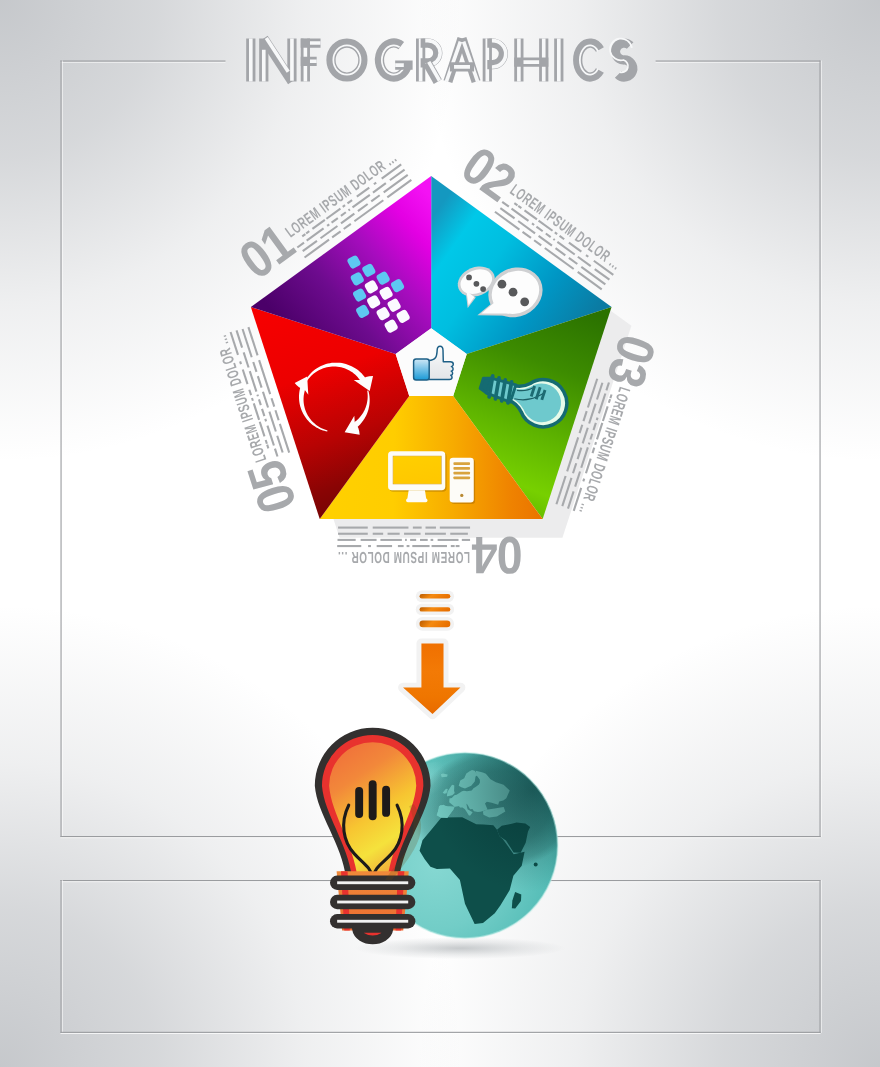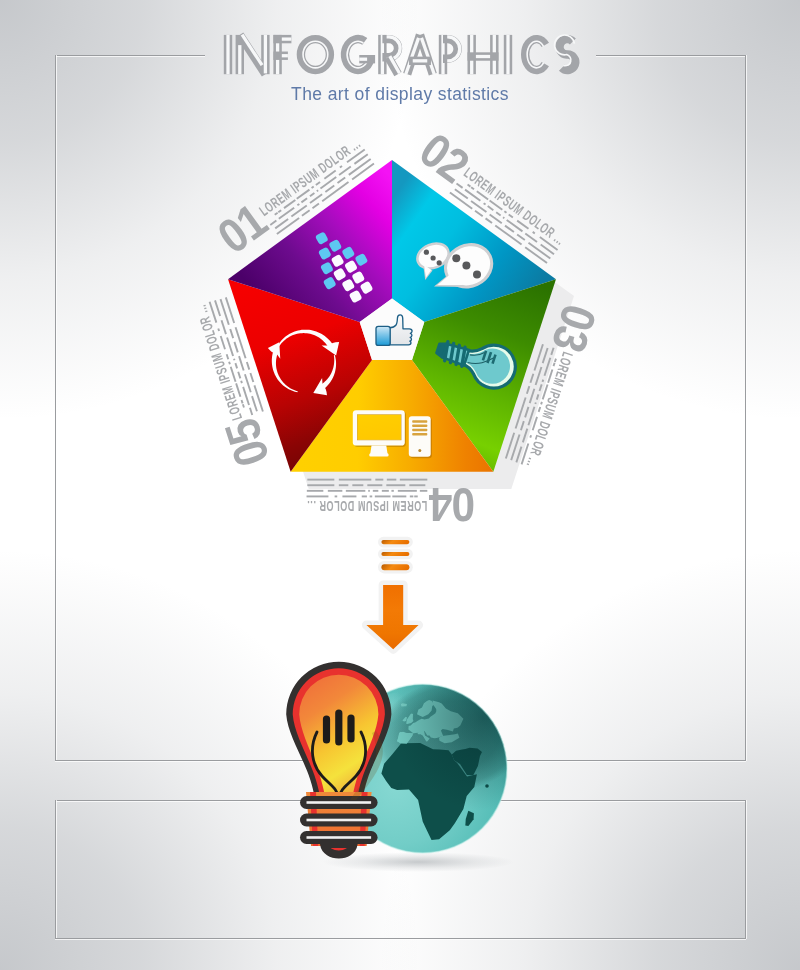--- a/index.html
+++ b/index.html
@@ -93,21 +93,20 @@
           <line x1="254.1" y1="26.515000000000008" x2="268.3" y2="26.515000000000008" stroke="#f7f8f9" stroke-width="3.3"></line>
           <line x1="286.2" y1="4.9" x2="286.2" y2="44.2" stroke="#a3a5a9" stroke-width="8.4"></line>
           <line x1="286.2" y1="4.9" x2="286.2" y2="44.2" stroke="#f7f8f9" stroke-width="3.3"></line>
           <path d="M 323.54 14.970999999999998 A 11.3 15.450000000000003 0 1 0 323.54 34.129000000000005" fill="none" stroke="#a3a5a9" stroke-width="8.4" stroke-linecap="butt"></path>
           <path d="M 321.82 16.57 A 9.15 13.300000000000002 0 1 0 321.82 32.53" fill="none" stroke="#f7f8f9" stroke-width="1.6" stroke-linecap="butt"></path>
           <path d="M 351.06 11.417500000000002 A 7.8 7.725000000000001 0 1 0 344.976 24.550000000000004 A 7.8 7.725000000000001 0 1 1 340.14000000000004 37.6825" fill="none" stroke="#a3a5a9" stroke-width="8.4" stroke-linecap="butt"></path>
           <path d="M 352.565 13.567500000000003 A 9.95 9.875000000000002 0 1 0 344.976 24.550000000000004 A 5.65 5.575000000000001 0 1 1 341.64500000000004 35.5325" fill="none" stroke="#f7f8f9" stroke-width="1.6" stroke-linecap="butt"></path>
         </g>
       </svg>
   </div>
-  <div id="subtitle">The art of display statistics</div>
 
   <svg id="wheel" width="800" height="620" viewBox="0 0 800 620" style="position:absolute;left:0;top:120px;">
     <defs>
       <linearGradient id="gMag" gradientUnits="userSpaceOnUse" x1="252" y1="168" x2="386" y2="52">
         <stop offset="0" stop-color="#4b0069"></stop>
           <stop offset="0.30" stop-color="#6d0b8e"></stop>
         <stop offset="0.58" stop-color="#a50cbd"></stop>
           <stop offset="0.82" stop-color="#e300e3"></stop>
         <stop offset="1" stop-color="#f412f4"></stop>
       </linearGradient>

